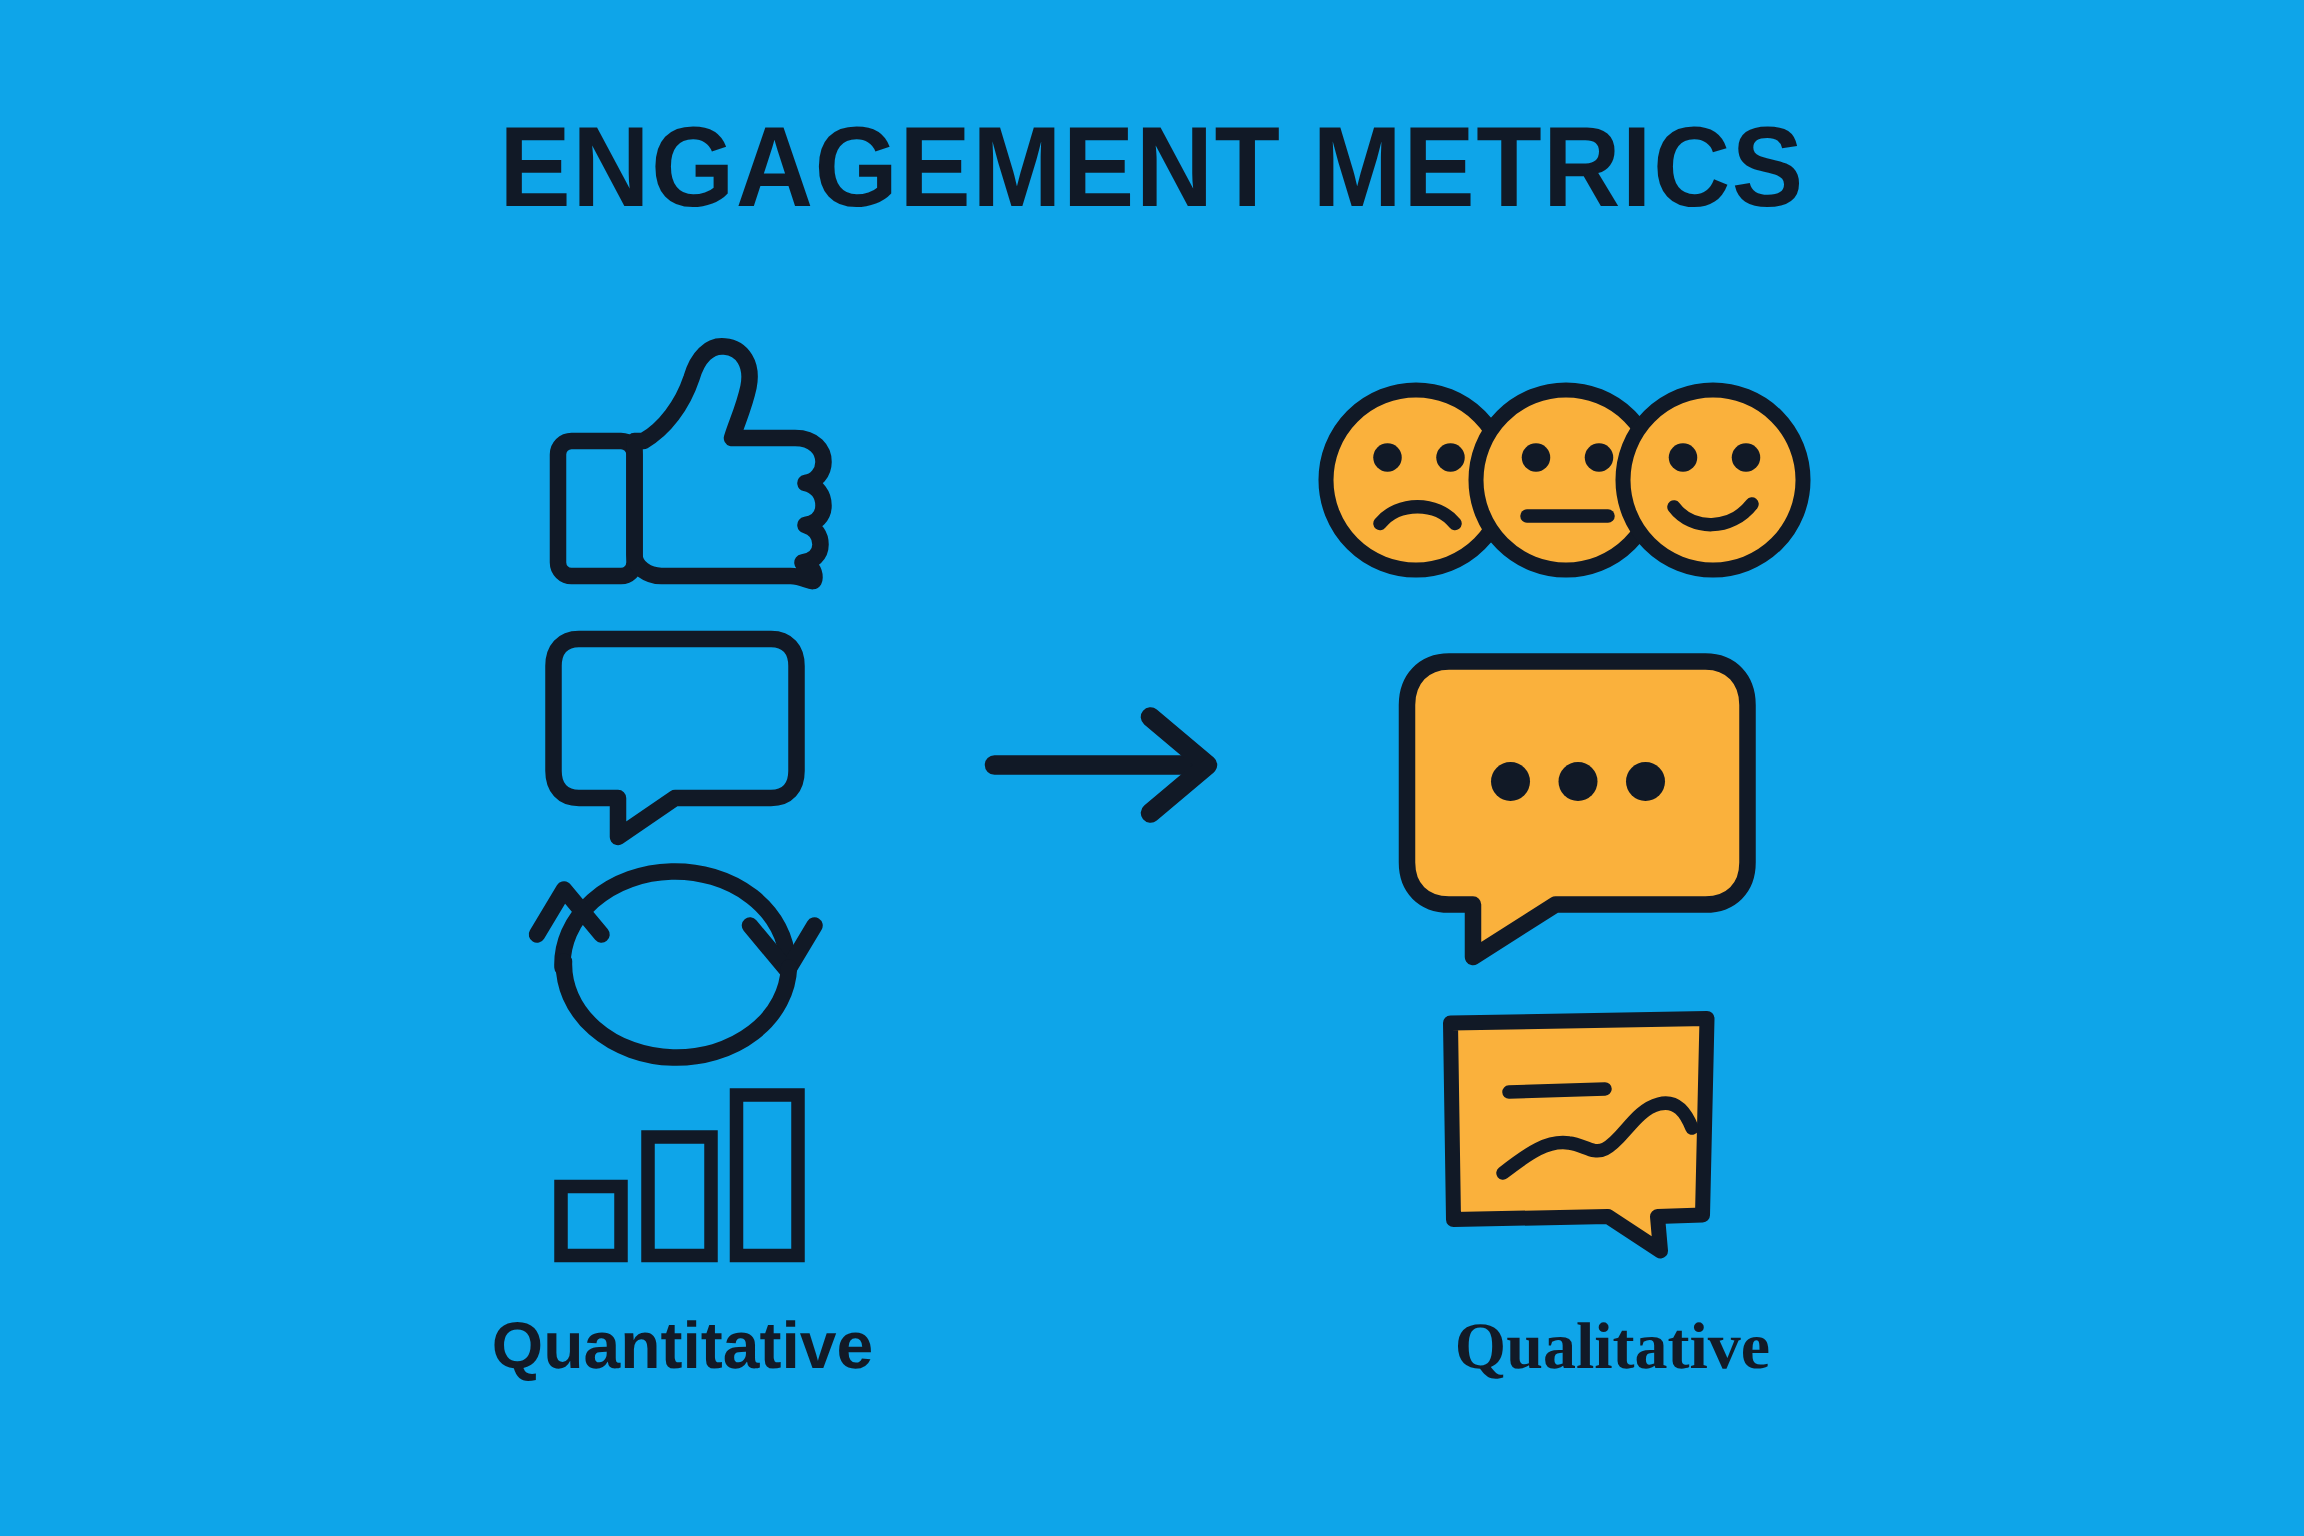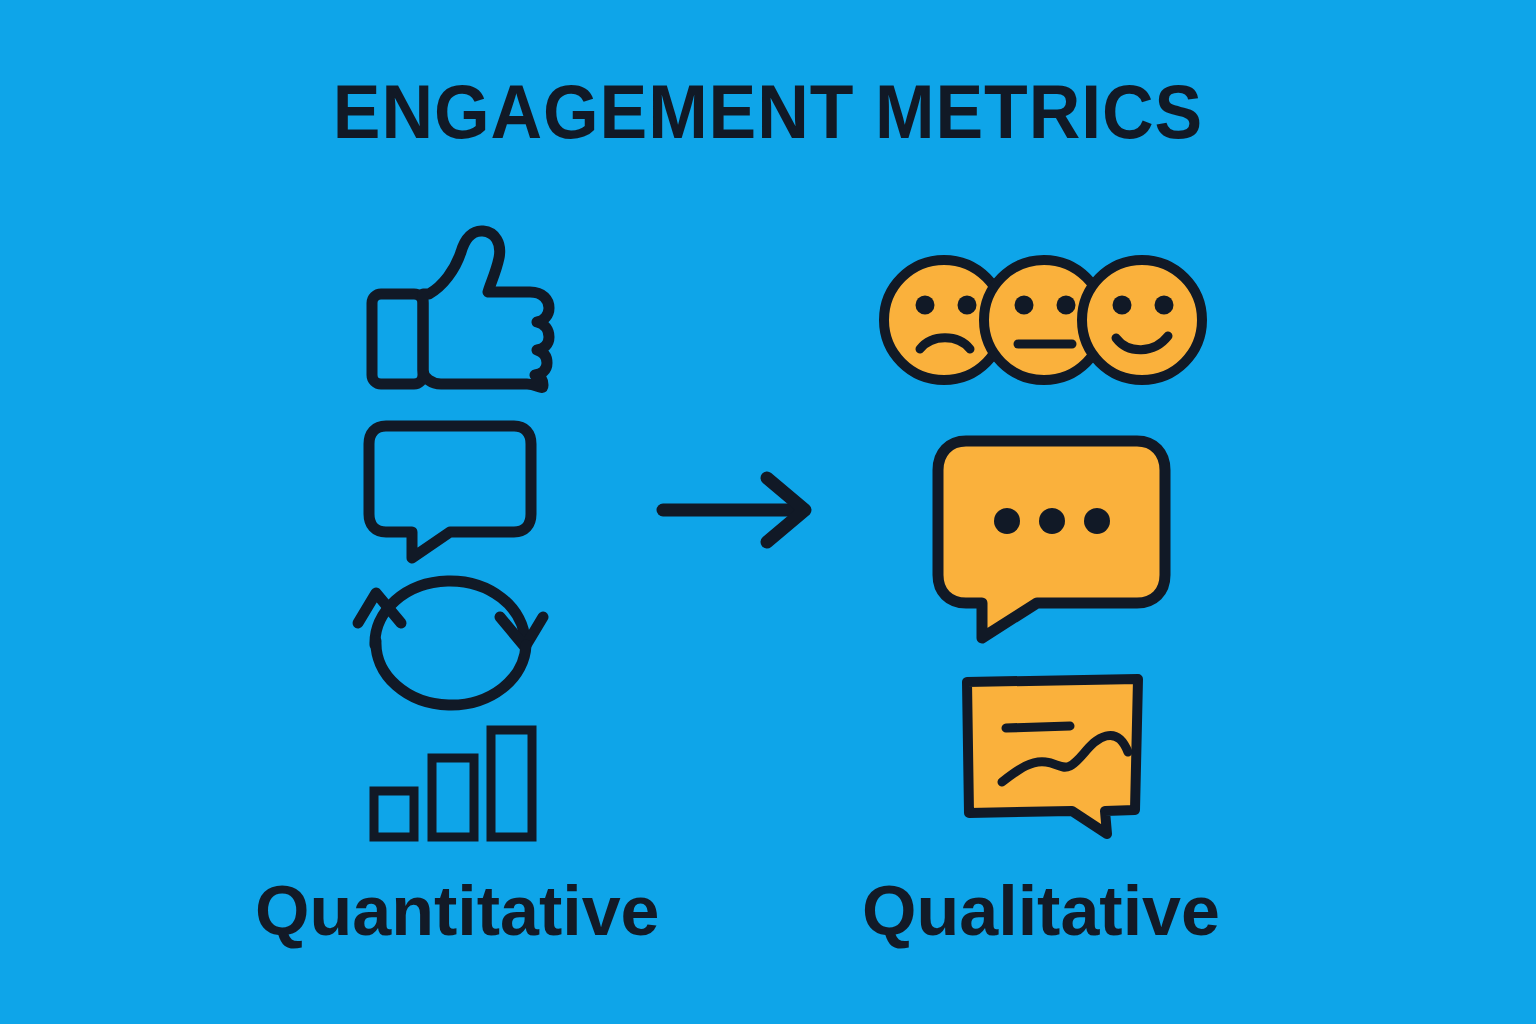--- a/index.html
+++ b/index.html
@@ -45,27 +45,27 @@
   .icon-slot {
     position: absolute;
   }
   .col-label {
     position: absolute;
     top: 876px;
     width: 100%;
     text-align: center;
     font-family: "Liberation Sans", sans-serif;
     font-weight: bold;
-    font-size: 70px;
+    font-size: 44px;
     color: #121A27;
     line-height: 1;
     white-space: nowrap;
   }
   #label-quantitative { left: 255px; width: 400px; }
-  #label-qualitative  { left: 841px; width: 400px; }
+  #label-qualitative  { left: 875px; width: 400px; font-family: Liberation Serif, serif; }
 
   
   #arrow {
     position: absolute;
     left: 655px;
     top: 470px;
   }
   svg { display: block; overflow: visible; }
 </style>
 </head>

